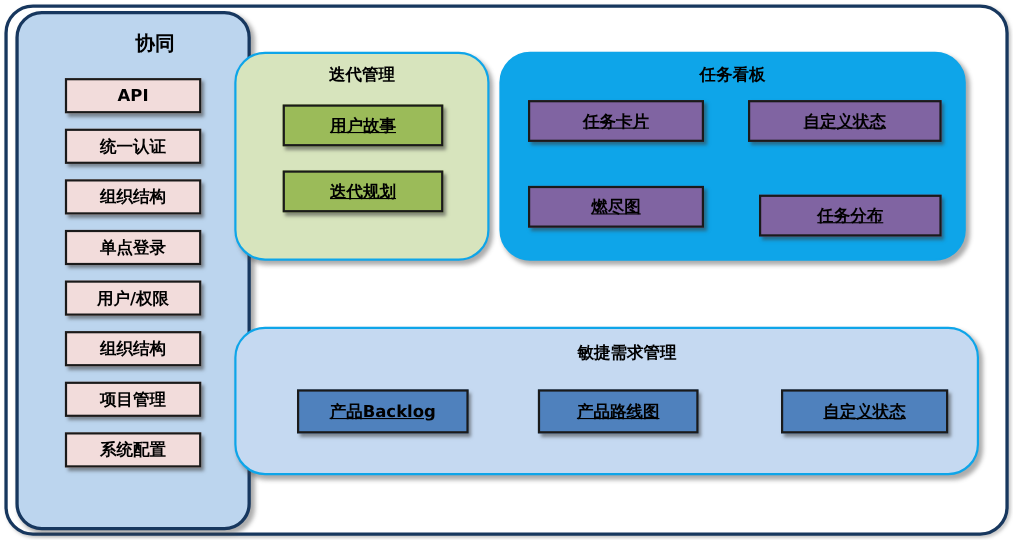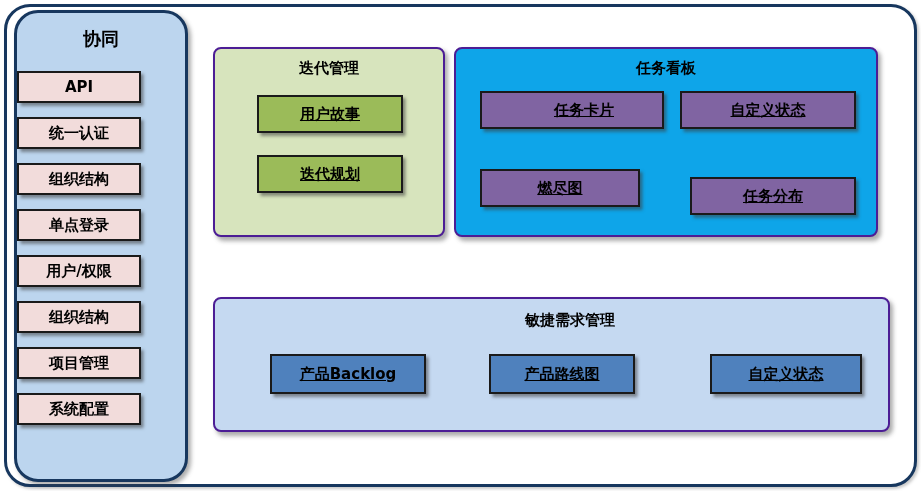--- a/index.html
+++ b/index.html
@@ -22,51 +22,53 @@
   }
   
   .sidebar {
     position: absolute;
     left: 14px; top: 10px;
     width: 168px; height: 466px;
     background: #BCD5EE;
     border: 3px solid #17375E;
     border-radius: 24px;
     box-shadow: 3px 3px 4px rgba(70,70,70,0.45);
+    padding-left: 40px;
   }
   .sidebar-title {
     text-align: center;
     padding-top: 14px;
     font-size: 18px;
     font-weight: bold;
   }
   .sidebar-items {
     position: absolute;
     left: 0; right: 0; top: 58px;
     display: flex;
     flex-direction: column;
+    align-items: center;
     gap: 14px;
   }
   .pill {
     width: 120px;
     height: 28px;
     background: #F2DCDB;
     border: 2px solid #1a1a1a;
     box-shadow: 2.5px 3px 3px rgba(60,60,60,0.55);
     display: flex;
     align-items: center;
     justify-content: center;
     font-size: 15px;
     font-weight: bold;
   }
   
   .group {
     position: absolute;
-    border: 2px solid #4c1d95;
-    border-radius: 8px;
+    border: 2px solid #0ea5e9;
+    border-radius: 28px;
     box-shadow: 3px 3.5px 4px rgba(70,70,70,0.45);
   }
   .group-title {
     text-align: center;
     padding-top: 10px;
     font-size: 15px;
     font-weight: bold;
   }
   .box {
     position: absolute;
@@ -80,21 +82,21 @@
     text-decoration: underline;
   }
   
   .group-iteration { left: 213px; top: 47px; width: 228px; height: 186px; background: #D7E4BD; }
   .group-iteration .box { background: #9BBB59; }
   .box-user-story        { left: 42px; top: 46px;  width: 142px; height: 34px; }
   .box-iteration-plan    { left: 42px; top: 106px; width: 142px; height: 34px; }
   
   .group-kanban { left: 454px; top: 47px; width: 420px; height: 186px; background: #0ea5e9; }
   .group-kanban .box { background: #8064A2; }
-  .box-task-card         { left: 24px;  top: 42px;  width: 156px; height: 34px; padding-left: 24px; }
+  .box-task-card         { left: 24px;  top: 42px;  width: 156px; height: 34px; }
   .box-custom-status     { left: 224px; top: 42px;  width: 172px; height: 34px; text-align: center; }
   .box-burndown          { left: 24px;  top: 120px; width: 156px; height: 34px; }
   .box-task-distribution { left: 234px; top: 128px; width: 162px; height: 34px; }
   
   .group-agile { left: 213px; top: 297px; width: 673px; height: 131px; background: #C5D9F1; }
   .group-agile .group-title { padding-top: 12px; margin-left: 37px; }
   .group-agile .box { background: #4F81BD; }
   .box-product-backlog { left: 55px;  top: 55px; width: 152px; height: 36px; }
   .box-product-roadmap { left: 274px; top: 55px; width: 142px; height: 36px; }
   .box-story-map       { left: 495px; top: 55px; width: 148px; height: 36px; }

